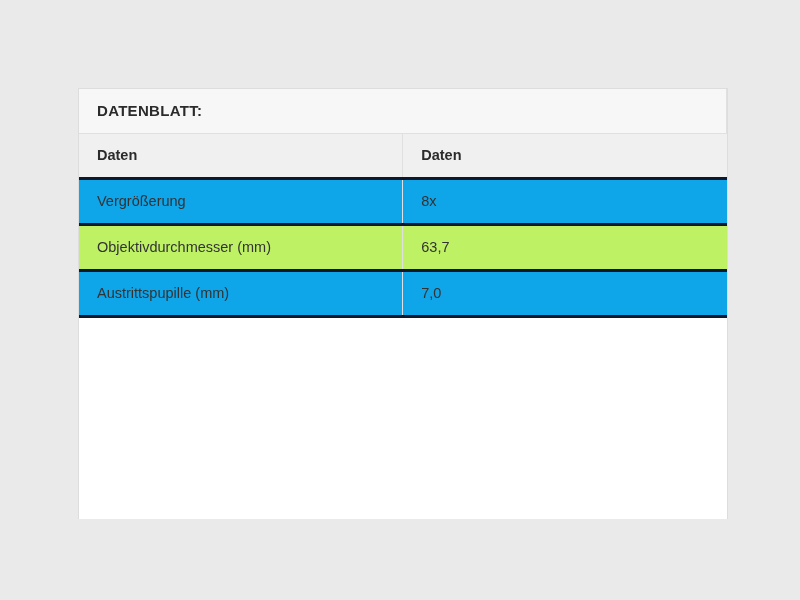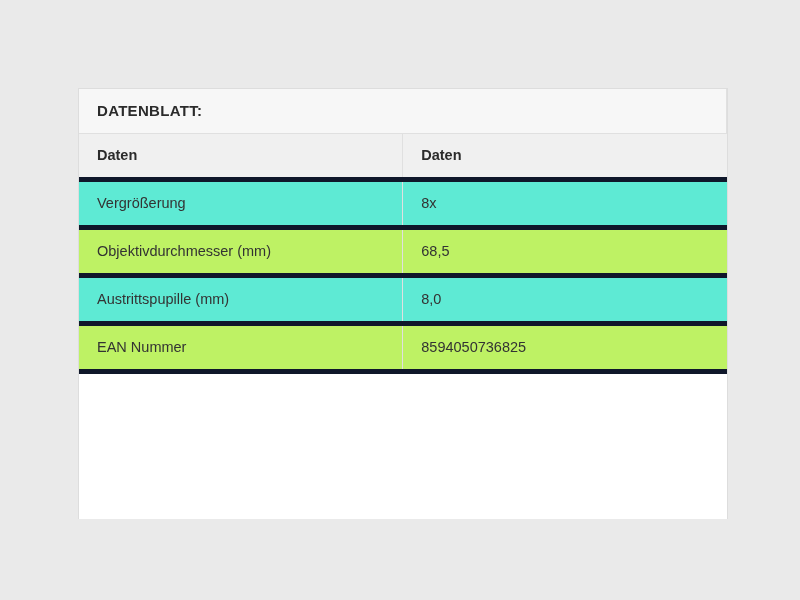--- a/index.html
+++ b/index.html
@@ -31,21 +31,21 @@
     border: 1px solid #dddddd;
     border-bottom: none;
   }
   table.datasheet {
     width: 100%;
     border-collapse: collapse;
     table-layout: fixed;
     background: #ffffff;
   }
   table.datasheet td {
-    border-bottom: 5px solid #0f172a;
+    border-bottom: 3px solid #0f172a;
     padding: 0 0 0 18px;
     height: 43px;
     vertical-align: middle;
     font-size: 14.5px;
     color: #333333;
     line-height: 1.2;
   }
   tr.title-row td {
     height: 44px;
     font-weight: bold;
@@ -55,21 +55,21 @@
     background: #f7f7f7;
     border-bottom: 1px solid #e0e0e0;
   }
   tr.header-row td {
     font-weight: bold;
     color: #2b2b2b;
     background: #f0f0f0;
     font-size: 14.5px;
   }
   tr.odd-row td {
-    background: #5eead4;
+    background: #0ea5e9;
     margin-left: 40px;
   }
   tr.even-row td {
     background: #bef264;
   }
   td.col-label {
     width: 322px;
     border-right: 1px solid #e0e0e0;
   }
   td.col-value {
@@ -89,26 +89,22 @@
         <tr class="header-row">
           <td class="col-label">Daten</td>
           <td class="col-value">Daten</td>
         </tr>
         <tr class="odd-row">
           <td class="col-label">Vergrößerung</td>
           <td class="col-value">8x</td>
         </tr>
         <tr class="even-row">
           <td class="col-label">Objektivdurchmesser (mm)</td>
-          <td class="col-value">68,5</td>
+          <td class="col-value">63,7</td>
         </tr>
         <tr class="odd-row">
           <td class="col-label">Austrittspupille (mm)</td>
-          <td class="col-value">8,0</td>
-        </tr>
-        <tr class="even-row">
-          <td class="col-label">EAN Nummer</td>
-          <td class="col-value">8594050736825</td>
+          <td class="col-value">7,0</td>
         </tr>
       </tbody>
     </table>
   </div>
 </div>
 
 </body></html>

